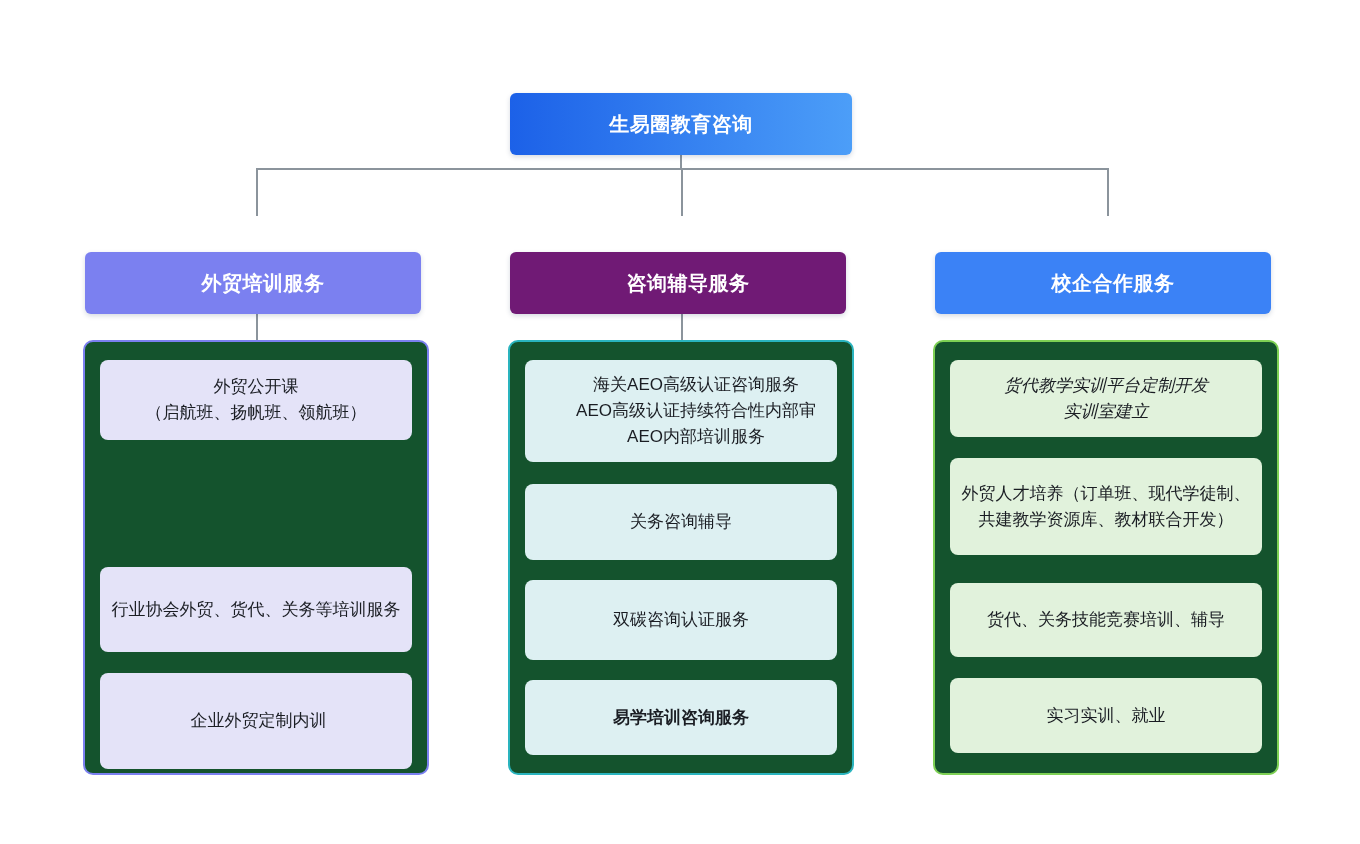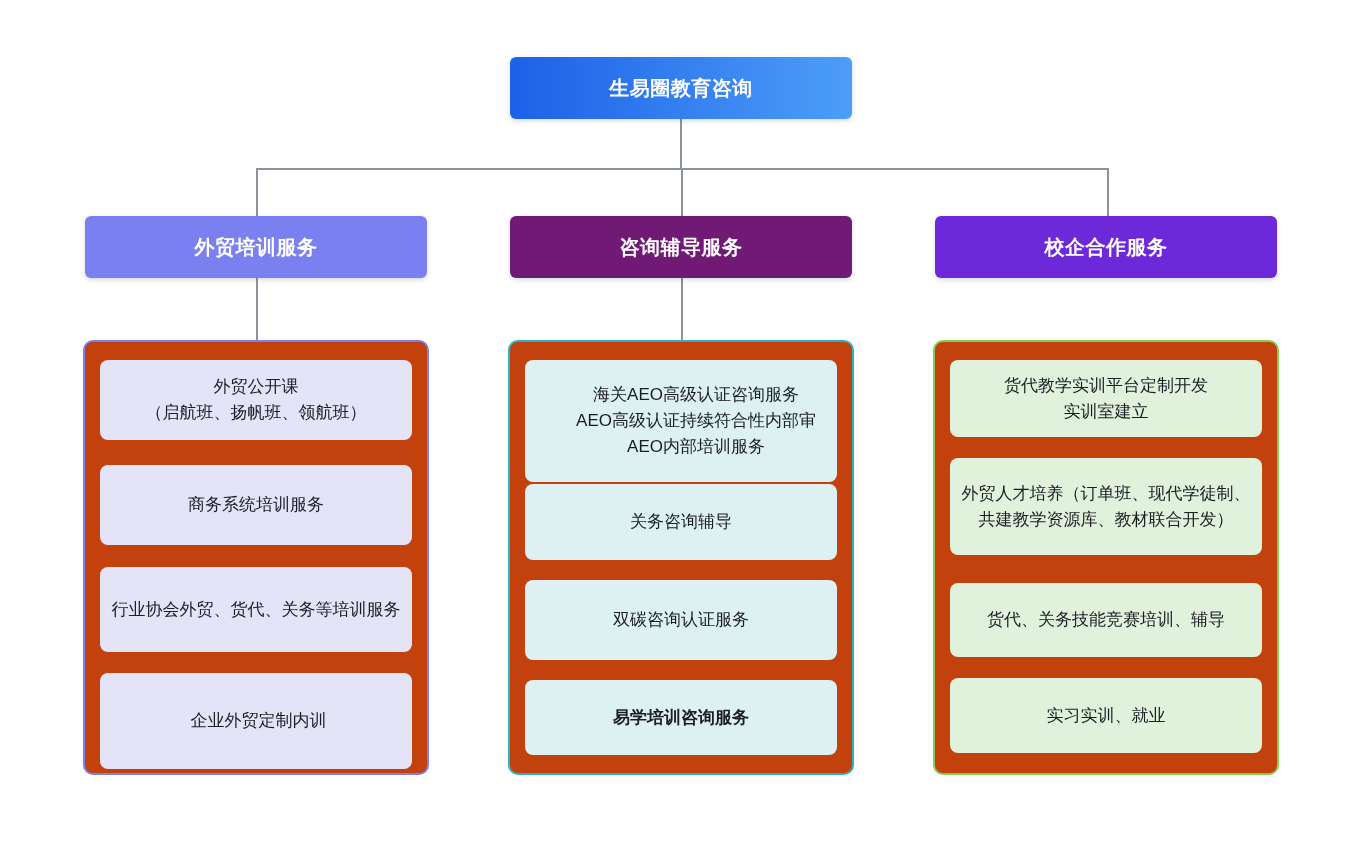--- a/index.html
+++ b/index.html
@@ -6,33 +6,33 @@
   body{
     width:1360px;height:844px;position:relative;background:#ffffff;
     font-family:"Liberation Sans","DejaVu Sans",sans-serif;overflow:hidden;
   }
   .line{position:absolute;background:#8b949c;}
   .vline{width:1.5px;}
   .hline{height:1.5px;}
   .node{
     position:absolute;display:flex;align-items:center;justify-content:center;
     border-radius:6px;color:#ffffff;font-weight:bold;font-size:20px;
-    letter-spacing:0.5px;box-shadow:0 2px 5px rgba(30,50,90,0.18);
+    letter-spacing:0.5px;box-shadow:0 2px 5px rgba(30,50,90,0.18);margin-top:36px;
   }
   .root{
     left:510px;top:57px;width:342px;height:62px;
     background:linear-gradient(90deg,#1c61e8,#4c9ef8);
   }
-  .hdr{width:342px;top:216px;height:62px;}
+  .hdr{width:316px;top:216px;height:62px;padding-left:20px;}
   .hdr1{left:85px;background:#7b80f0;}
   .hdr2{left:510px;background:#701a75;}
-  .hdr3{left:935px;background:#6d28d9;}
+  .hdr3{left:935px;background:#3b82f6;}
   .container{
     position:absolute;top:340px;width:342px;height:431px;
-    background:#c2410c;border-radius:10px;border:2px solid;
+    background:#14532d;border-radius:10px;border:2px solid;
   }
   .cont1{left:83px;border-color:#7b80f0;}
   .cont2{left:508px;border-color:#2ab4be;}
   .cont3{left:933px;border-color:#7ed054;}
   .item{
     position:absolute;left:15px;right:15px;border-radius:8px;
     display:flex;align-items:center;justify-content:center;text-align:center;
     font-size:17px;line-height:26px;color:#1a1d23;white-space:pre-line;
     padding:0 6px;box-sizing:border-box;
   }
@@ -61,33 +61,32 @@
 <div class="node hdr hdr2">
   <span>咨询辅导服务</span>
 </div>
 <div class="node hdr hdr3">
   <span>校企合作服务</span>
 </div>
 
 <div class="container cont1">
   <div class="item" style="top:18px;height:80px;">外贸公开课
 （启航班、扬帆班、领航班）</div>
-  <div class="item" style="top:123px;height:80px;">商务系统培训服务</div>
   <div class="item" style="top:225px;height:85px;">行业协会外贸、货代、关务等培训服务</div>
   <div class="item" style="top:331px;height:96px;padding-left:11px;">企业外贸定制内训</div>
 </div>
 
 <div class="container cont2">
-  <div class="item" style="top:18px;height:122px;padding-left:36px;">海关AEO高级认证咨询服务
+  <div class="item" style="top:18px;height:102px;padding-left:36px;">海关AEO高级认证咨询服务
 AEO高级认证持续符合性内部审
 AEO内部培训服务</div>
   <div class="item" style="top:142px;height:76px;">关务咨询辅导</div>
   <div class="item" style="top:238px;height:80px;">双碳咨询认证服务</div>
   <div class="item" style="top:338px;height:75px;font-weight:bold;">易学培训咨询服务</div>
 </div>
 
 <div class="container cont3">
-  <div class="item" style="top:18px;height:77px;">货代教学实训平台定制开发
+  <div class="item" style="top:18px;height:77px;font-style:italic;">货代教学实训平台定制开发
 实训室建立</div>
   <div class="item" style="top:116px;height:97px;">外贸人才培养（订单班、现代学徒制、共建教学资源库、教材联合开发）</div>
   <div class="item" style="top:241px;height:74px;">货代、关务技能竞赛培训、辅导</div>
   <div class="item" style="top:336px;height:75px;padding-left:6px;">实习实训、就业</div>
 </div>
 
 </body></html>

